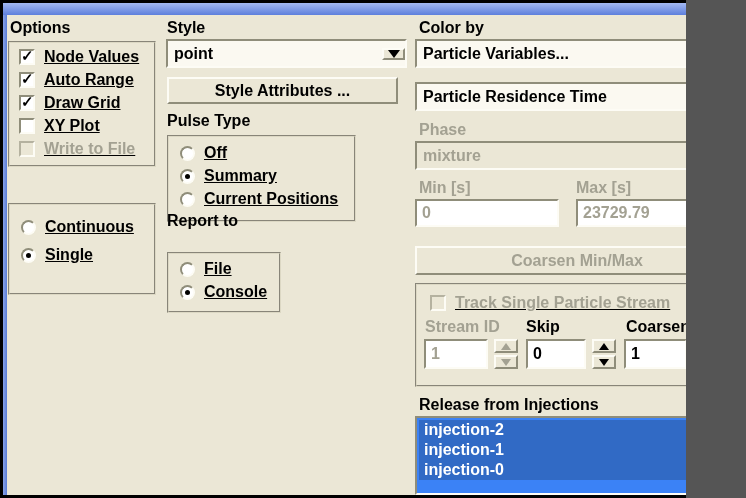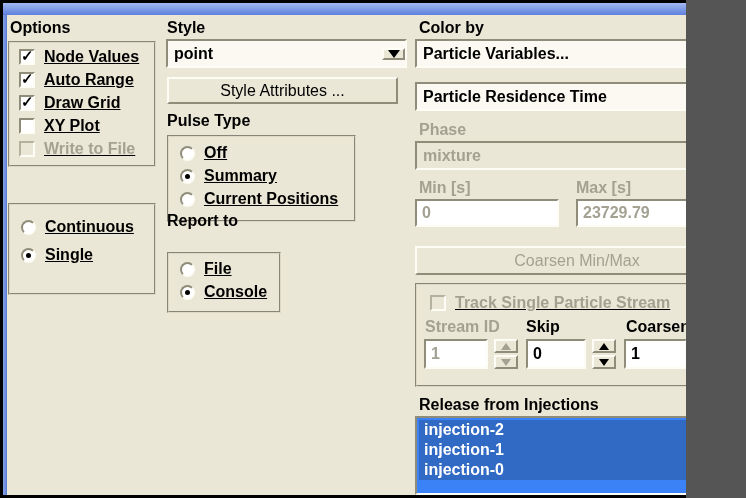--- a/index.html
+++ b/index.html
@@ -50,21 +50,21 @@
   .combo.disabled .tri-down{ border-top-color:#a3a192; }
 
   .field{ position:absolute; background:#fff; border:2px solid;
     border-color:#8f8d7a #fdfcf5 #fdfcf5 #8f8d7a;
     font-family:"Liberation Sans",sans-serif; font-weight:bold; font-size:16px; color:#000; padding:0 5px; }
   .field.dim{ color:#a3a192; }
 
   .btn{ position:absolute; background:#ebe7d6; border:2px solid;
     border-color:#fdfcf5 #8f8d7a #8f8d7a #fdfcf5;
     display:flex; align-items:center; justify-content:center;
-    font-weight:normal; font-size:16px; color:#000; }
+    font-weight:bold; font-size:16px; color:#000; }
   .btn.disabled{ color:#a3a192; }
 
   .spin{ position:absolute; width:24px; height:30px; display:flex; flex-direction:column; gap:2px; }
   .spin-btn{ flex:1; background:#ebe7d6; border:2px solid; border-color:#fdfcf5 #8f8d7a #8f8d7a #fdfcf5;
     display:flex; align-items:center; justify-content:center; }
   .spin-btn .t-up{ width:0;height:0;border-left:5px solid transparent;border-right:5px solid transparent;border-bottom:7px solid #000; }
   .spin-btn .t-down{ width:0;height:0;border-left:5px solid transparent;border-right:5px solid transparent;border-top:7px solid #000; }
   .spin.disabled .t-up{ border-bottom-color:#a3a192; }
   .spin.disabled .t-down{ border-top-color:#a3a192; }
 

